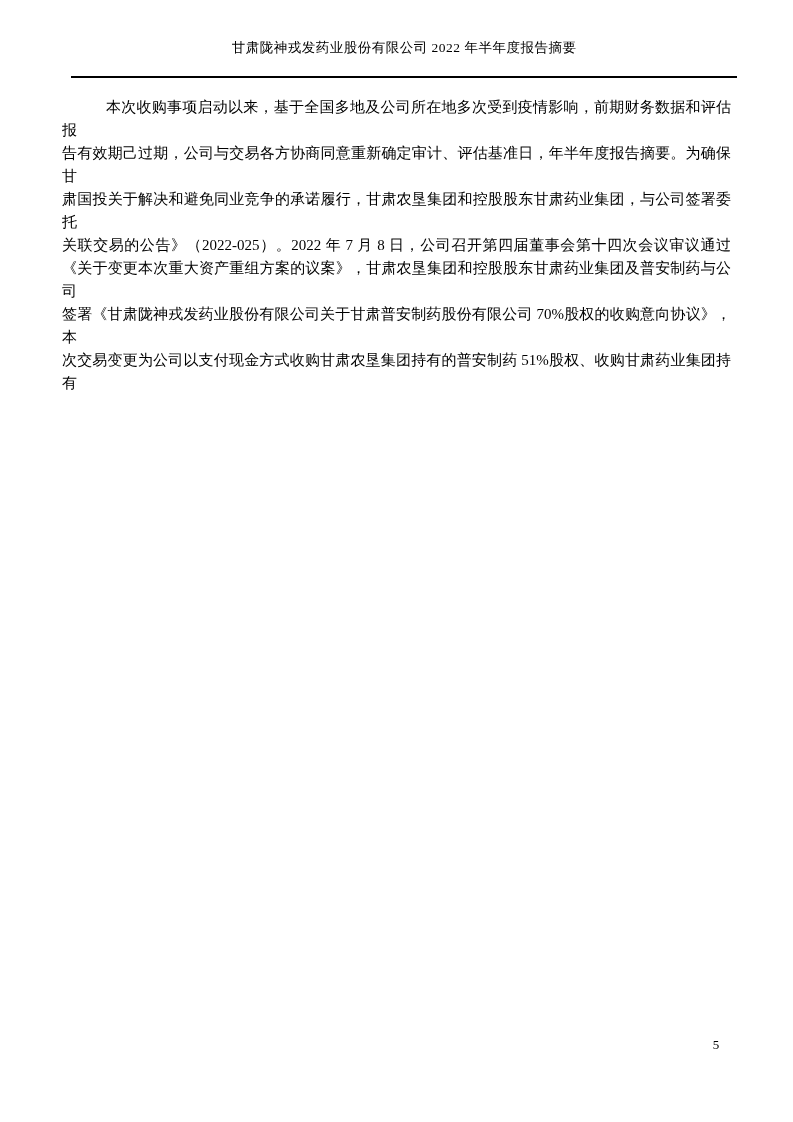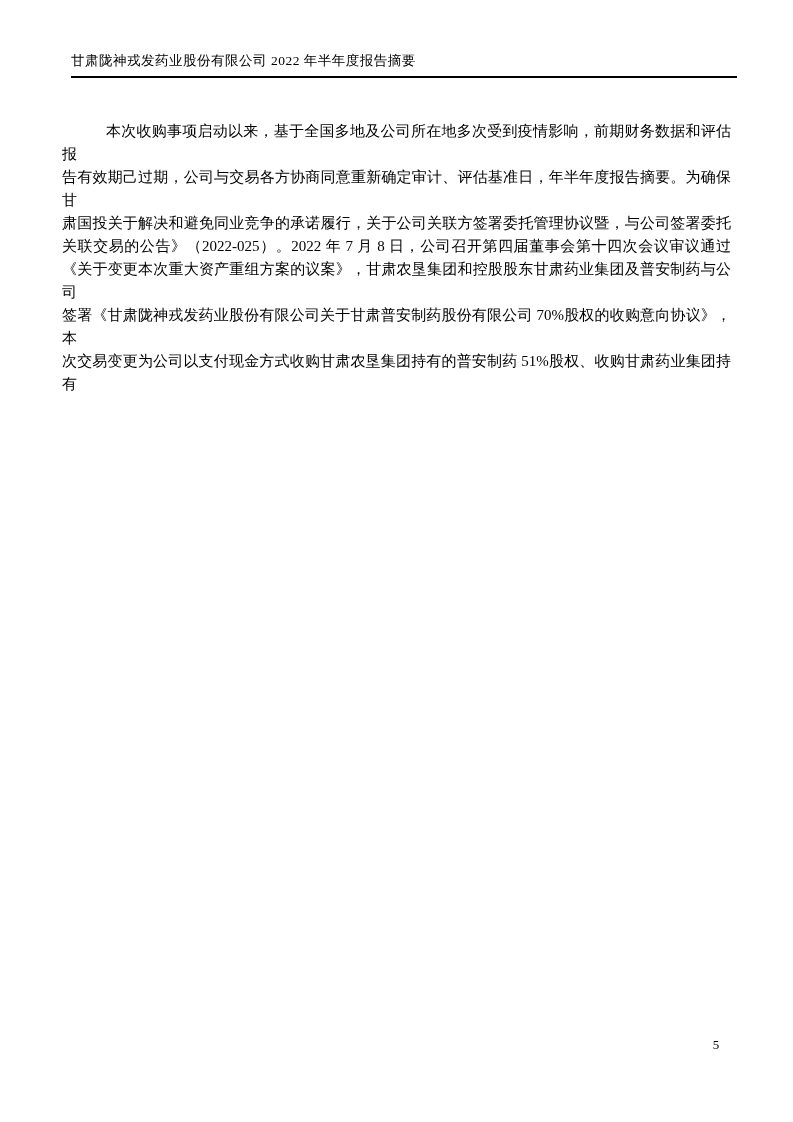--- a/index.html
+++ b/index.html
@@ -12,23 +12,23 @@
     width: 793px;
     height: 1122px;
     background: #ffffff;
     font-family: "Liberation Serif", "DejaVu Serif", serif;
     color: #000000;
     overflow: hidden;
   }
   .page-header {
     position: absolute;
     left: 71px;
-    top: 51px;
+    top: 38px;
     width: 666px;
-    text-align: left;
+    text-align: center;
     font-size: 13.5px;
     line-height: 19px;
     letter-spacing: 0.5px;
     white-space: nowrap;
   }
   .header-rule {
     position: absolute;
     left: 71px;
     top: 76px;
     width: 666px;
@@ -43,21 +43,20 @@
     font-size: 15px;
     line-height: 23px;
   }
   .para-line {
     text-align: justify;
     text-align-last: justify;
     white-space: normal;
   }
   .para-line.first {
     text-indent: 44px;
-    margin-top: 24px;
   }
   .para-line.last {
     text-align-last: auto;
   }
   .page-footer {
     position: absolute;
     left: 704px;
     top: 1037px;
     width: 24px;
     text-align: center;
@@ -72,21 +71,21 @@
 
   <div class="page-header">
     <span>甘肃陇神戎发药业股份有限公司 2022 年半年度报告摘要</span>
   </div>
 
   <div class="header-rule"></div>
 
   <div class="doc-body">
     <div class="para-line first">本次收购事项启动以来，基于全国多地及公司所在地多次受到疫情影响，前期财务数据和评估报</div>
     <div class="para-line">告有效期己过期，公司与交易各方协商同意重新确定审计、评估基准日，年半年度报告摘要。为确保甘</div>
-    <div class="para-line">肃国投关于解决和避免同业竞争的承诺履行，关于公司关联方签署委托管理协议暨，与公司签署委托</div>
+    <div class="para-line">肃国投关于解决和避免同业竞争的承诺履行，甘肃农垦集团和控股股东甘肃药业集团，与公司签署委托</div>
     <div class="para-line">关联交易的公告》（2022-025）。2022 年 7 月 8 日，公司召开第四届董事会第十四次会议审议通过</div>
     <div class="para-line">《关于变更本次重大资产重组方案的议案》，甘肃农垦集团和控股股东甘肃药业集团及普安制药与公司</div>
     <div class="para-line">签署《甘肃陇神戎发药业股份有限公司关于甘肃普安制药股份有限公司 70%股权的收购意向协议》，本</div>
     <div class="para-line">次交易变更为公司以支付现金方式收购甘肃农垦集团持有的普安制药 51%股权、收购甘肃药业集团持有</div>
   </div>
 
   <div class="page-footer">
     <span>5</span>
   </div>
 

